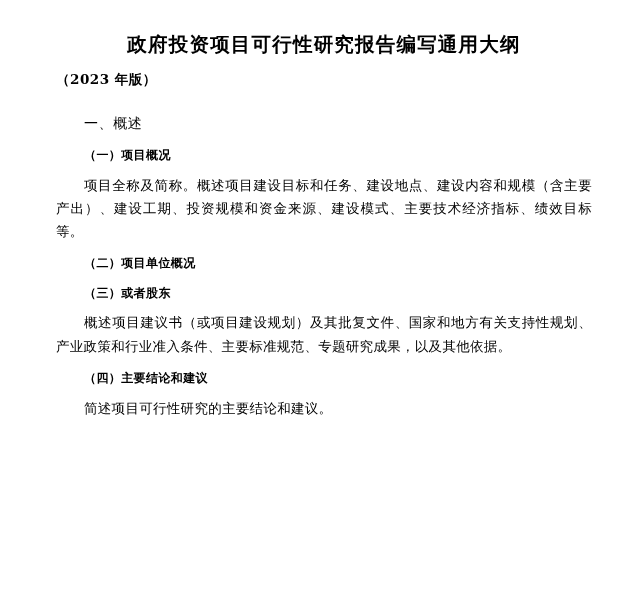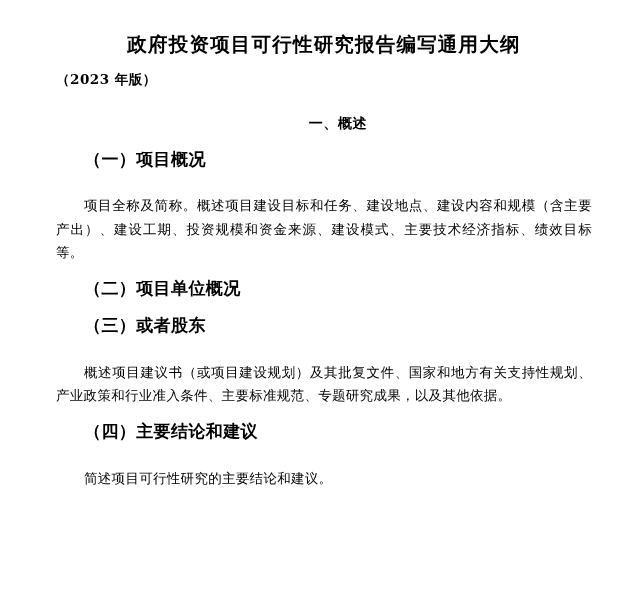--- a/index.html
+++ b/index.html
@@ -34,40 +34,39 @@
     font-size: 13.5px;
     font-weight: bold;
     letter-spacing: 0.5px;
     margin: 14px 0 0 0;
   }
   .body-block {
     margin-top: 24px;
   }
   .heading-1 {
     font-size: 14px;
-    font-weight: bold;
+    font-weight: normal;
     letter-spacing: 0.6px;
     text-indent: 28px;
     margin: 14px 0 0 0;
     line-height: 1.55;
-    text-align: center;
   }
   .heading-2 {
-    font-size: 17px;
+    font-size: 12px;
     font-weight: bold;
     letter-spacing: 0.4px;
     text-indent: 28px;
     margin: 11px 0 0 0;
     line-height: 1.55;
   }
   .para {
     font-size: 13.5px;
     letter-spacing: 0.3px;
     text-indent: 28px;
-    margin: 22px 0 0 0;
+    margin: 9px 0 0 0;
     line-height: 1.72;
     text-align: justify;
     text-justify: inter-ideograph;
   }
 </style>
 </head>
 <body>
 
 <div class="page">
 

